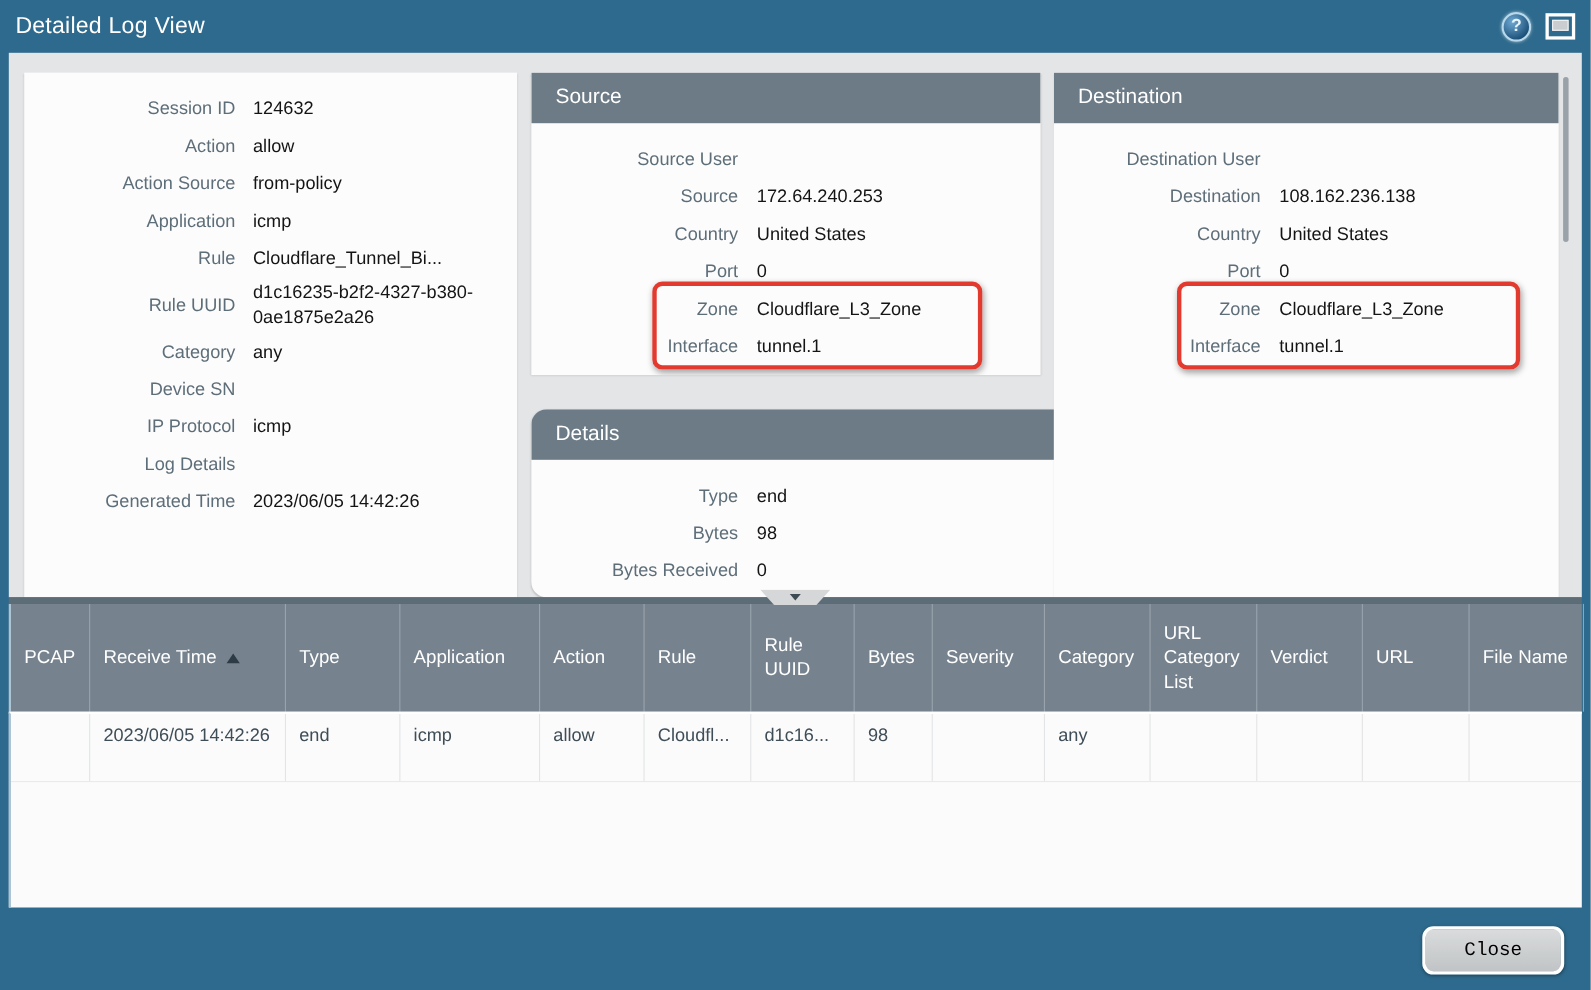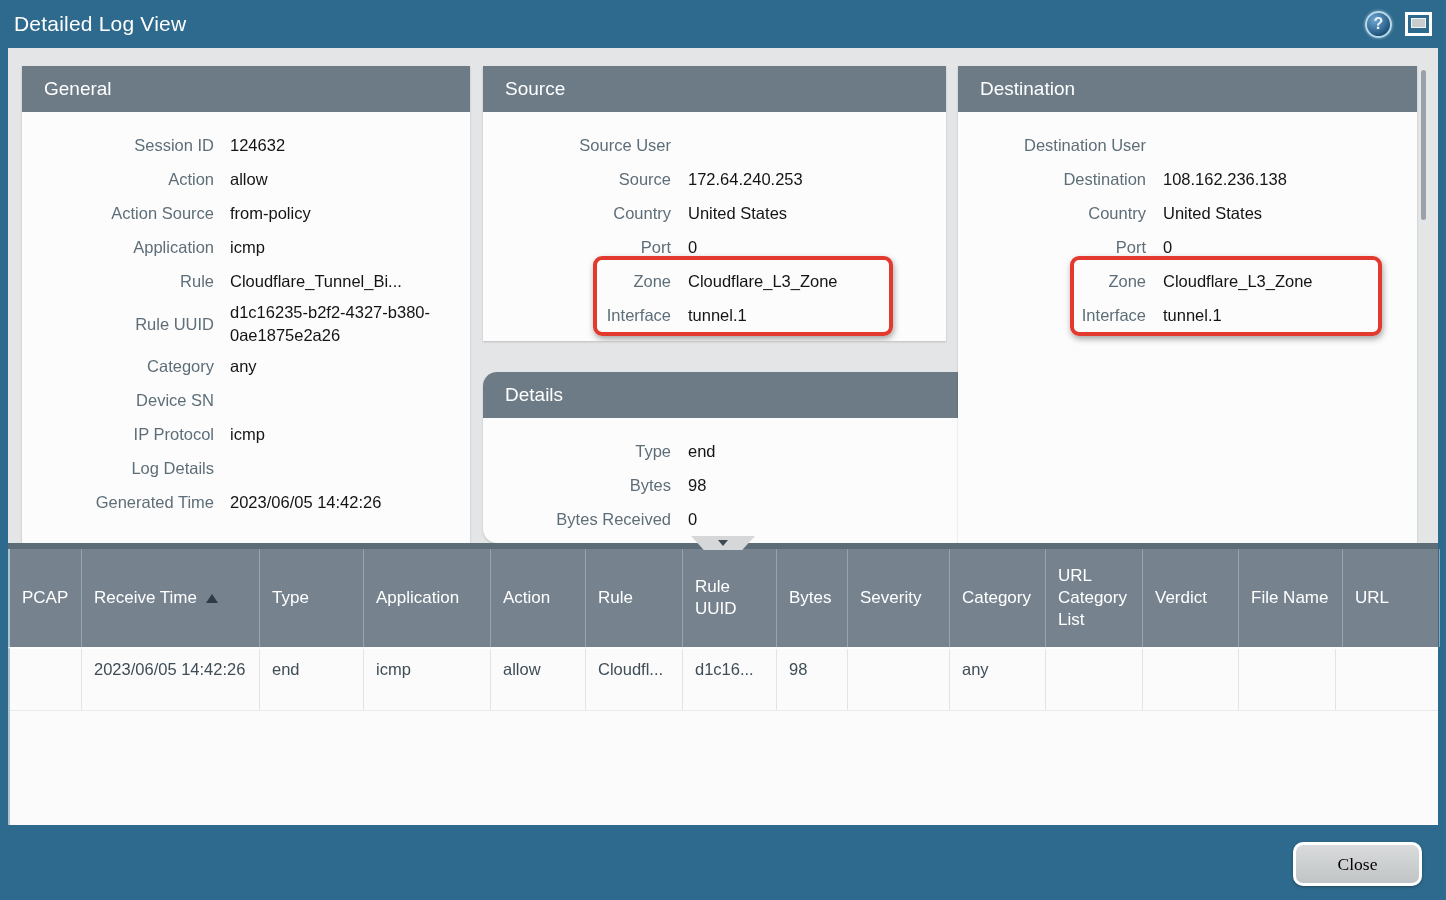--- a/index.html
+++ b/index.html
@@ -75,21 +75,21 @@
 
   .table-body { flex:1; background:#fbfbfb; border-top:2px solid #ffffff; border-left:2px solid #aec4d2; overflow:hidden; }
   .log-row { display:flex; height:62px; border-bottom:1px solid #e8eaeb; }
   .td-cell { flex:0 0 auto; border-right:1px solid #e2e4e5; padding:8px 12px 0; font-size:16.5px; color:#3f4d57; line-height:25px; overflow:hidden; }
 
   
   .close-btn {
     position:absolute; right:24px; bottom:14px; width:129px; height:44px;
     background:linear-gradient(#d9dbdc, #c1c4c6);
     border:3px solid #ffffff; border-radius:10px;
-    font-family:Liberation Serif, serif; font-size:17.5px; color:#000;
+    font-family:Liberation Mono, monospace; font-size:17.5px; color:#000;
     box-shadow:0 1px 3px rgba(0,0,0,.35);
     cursor:pointer;
   }
 </style>
 </head>
 <body>
 
 <div class="titlebar">
   <span class="title">Detailed Log View</span>
   <div class="tb-icons">
@@ -98,21 +98,20 @@
         <div class="inner"></div>
       </div>
   </div>
 </div>
 
 <div class="frame">
 
   <div class="upper">
 
     <div class="panel" id="panel-general">
-      <div class="panel-header">General</div>
       <div class="panel-body">
           <div class="frow">
             <div class="flabel">Session ID</div>
             <div class="fvalue">124632</div>
           </div>
           <div class="frow">
             <div class="flabel">Action</div>
             <div class="fvalue">allow</div>
           </div>
           <div class="frow">
@@ -274,25 +273,25 @@
       </div>
       <div class="th-cell" style="width: 96px;">
         <span>Category</span>
       </div>
       <div class="th-cell" style="width: 97px;">
         <span>URL Category List</span>
       </div>
       <div class="th-cell" style="width: 96px;">
         <span>Verdict</span>
       </div>
+      <div class="th-cell" style="width: 97px;">
+        <span>URL</span>
+      </div>
       <div class="th-cell" style="width: 104px;">
         <span>File Name</span>
-      </div>
-      <div class="th-cell" style="width: 97px;">
-        <span>URL</span>
       </div>
     </div>
   <div class="table-body" id="log-table-body">
       <div class="log-row">
         <div class="td-cell" style="width: 72px;"></div>
         <div class="td-cell" style="width: 178px;">2023/06/05 14:42:26</div>
         <div class="td-cell" style="width: 104px;">end</div>
         <div class="td-cell" style="width: 127px;">icmp</div>
         <div class="td-cell" style="width: 95px;">allow</div>
         <div class="td-cell" style="width: 97px;">Cloudfl...</div>

